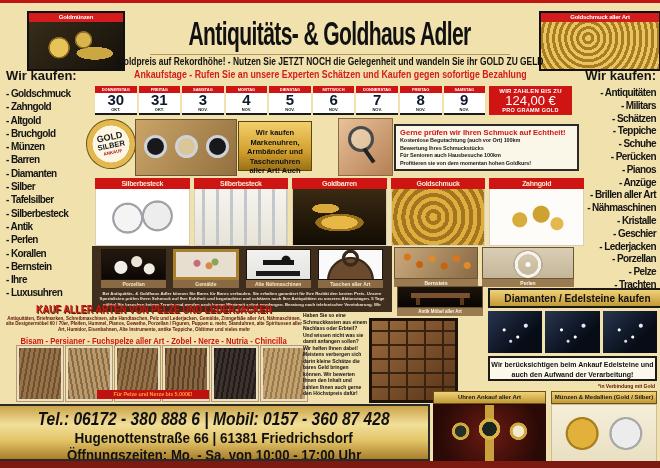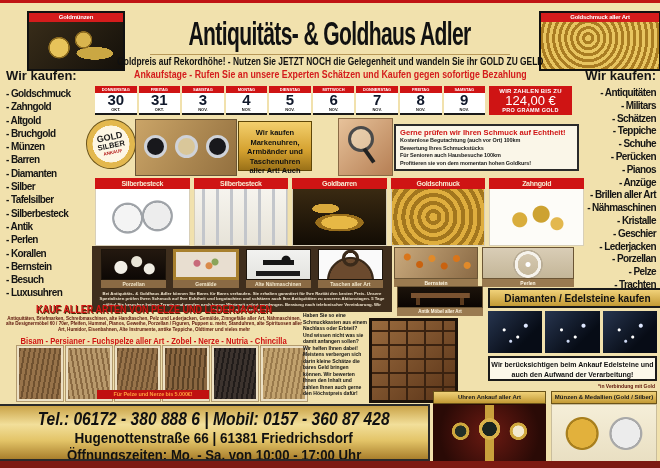--- a/index.html
+++ b/index.html
@@ -248,21 +248,21 @@
     <div class="sb-item">- Münzen</div>
     <div class="sb-item">- Barren</div>
     <div class="sb-item">- Diamanten</div>
     <div class="sb-item">- Silber</div>
     <div class="sb-item">- Tafelsilber</div>
     <div class="sb-item">- Silberbesteck</div>
     <div class="sb-item">- Antik</div>
     <div class="sb-item">- Perlen</div>
     <div class="sb-item">- Korallen</div>
     <div class="sb-item">- Bernstein</div>
-    <div class="sb-item">- Besuch</div>
+    <div class="sb-item">- Ihre</div>
     <div class="sb-item">- Luxusuhren</div>
   </div>
 
   <div class="c sb sb-right">
     <div class="sb-title">Wir kaufen:</div>
     <div class="sb-item">- Antiquitäten</div>
     <div class="sb-item">- Militars</div>
     <div class="sb-item">- Schätzen</div>
     <div class="sb-item">- Teppiche</div>
     <div class="sb-item">- Schuhe</div>

